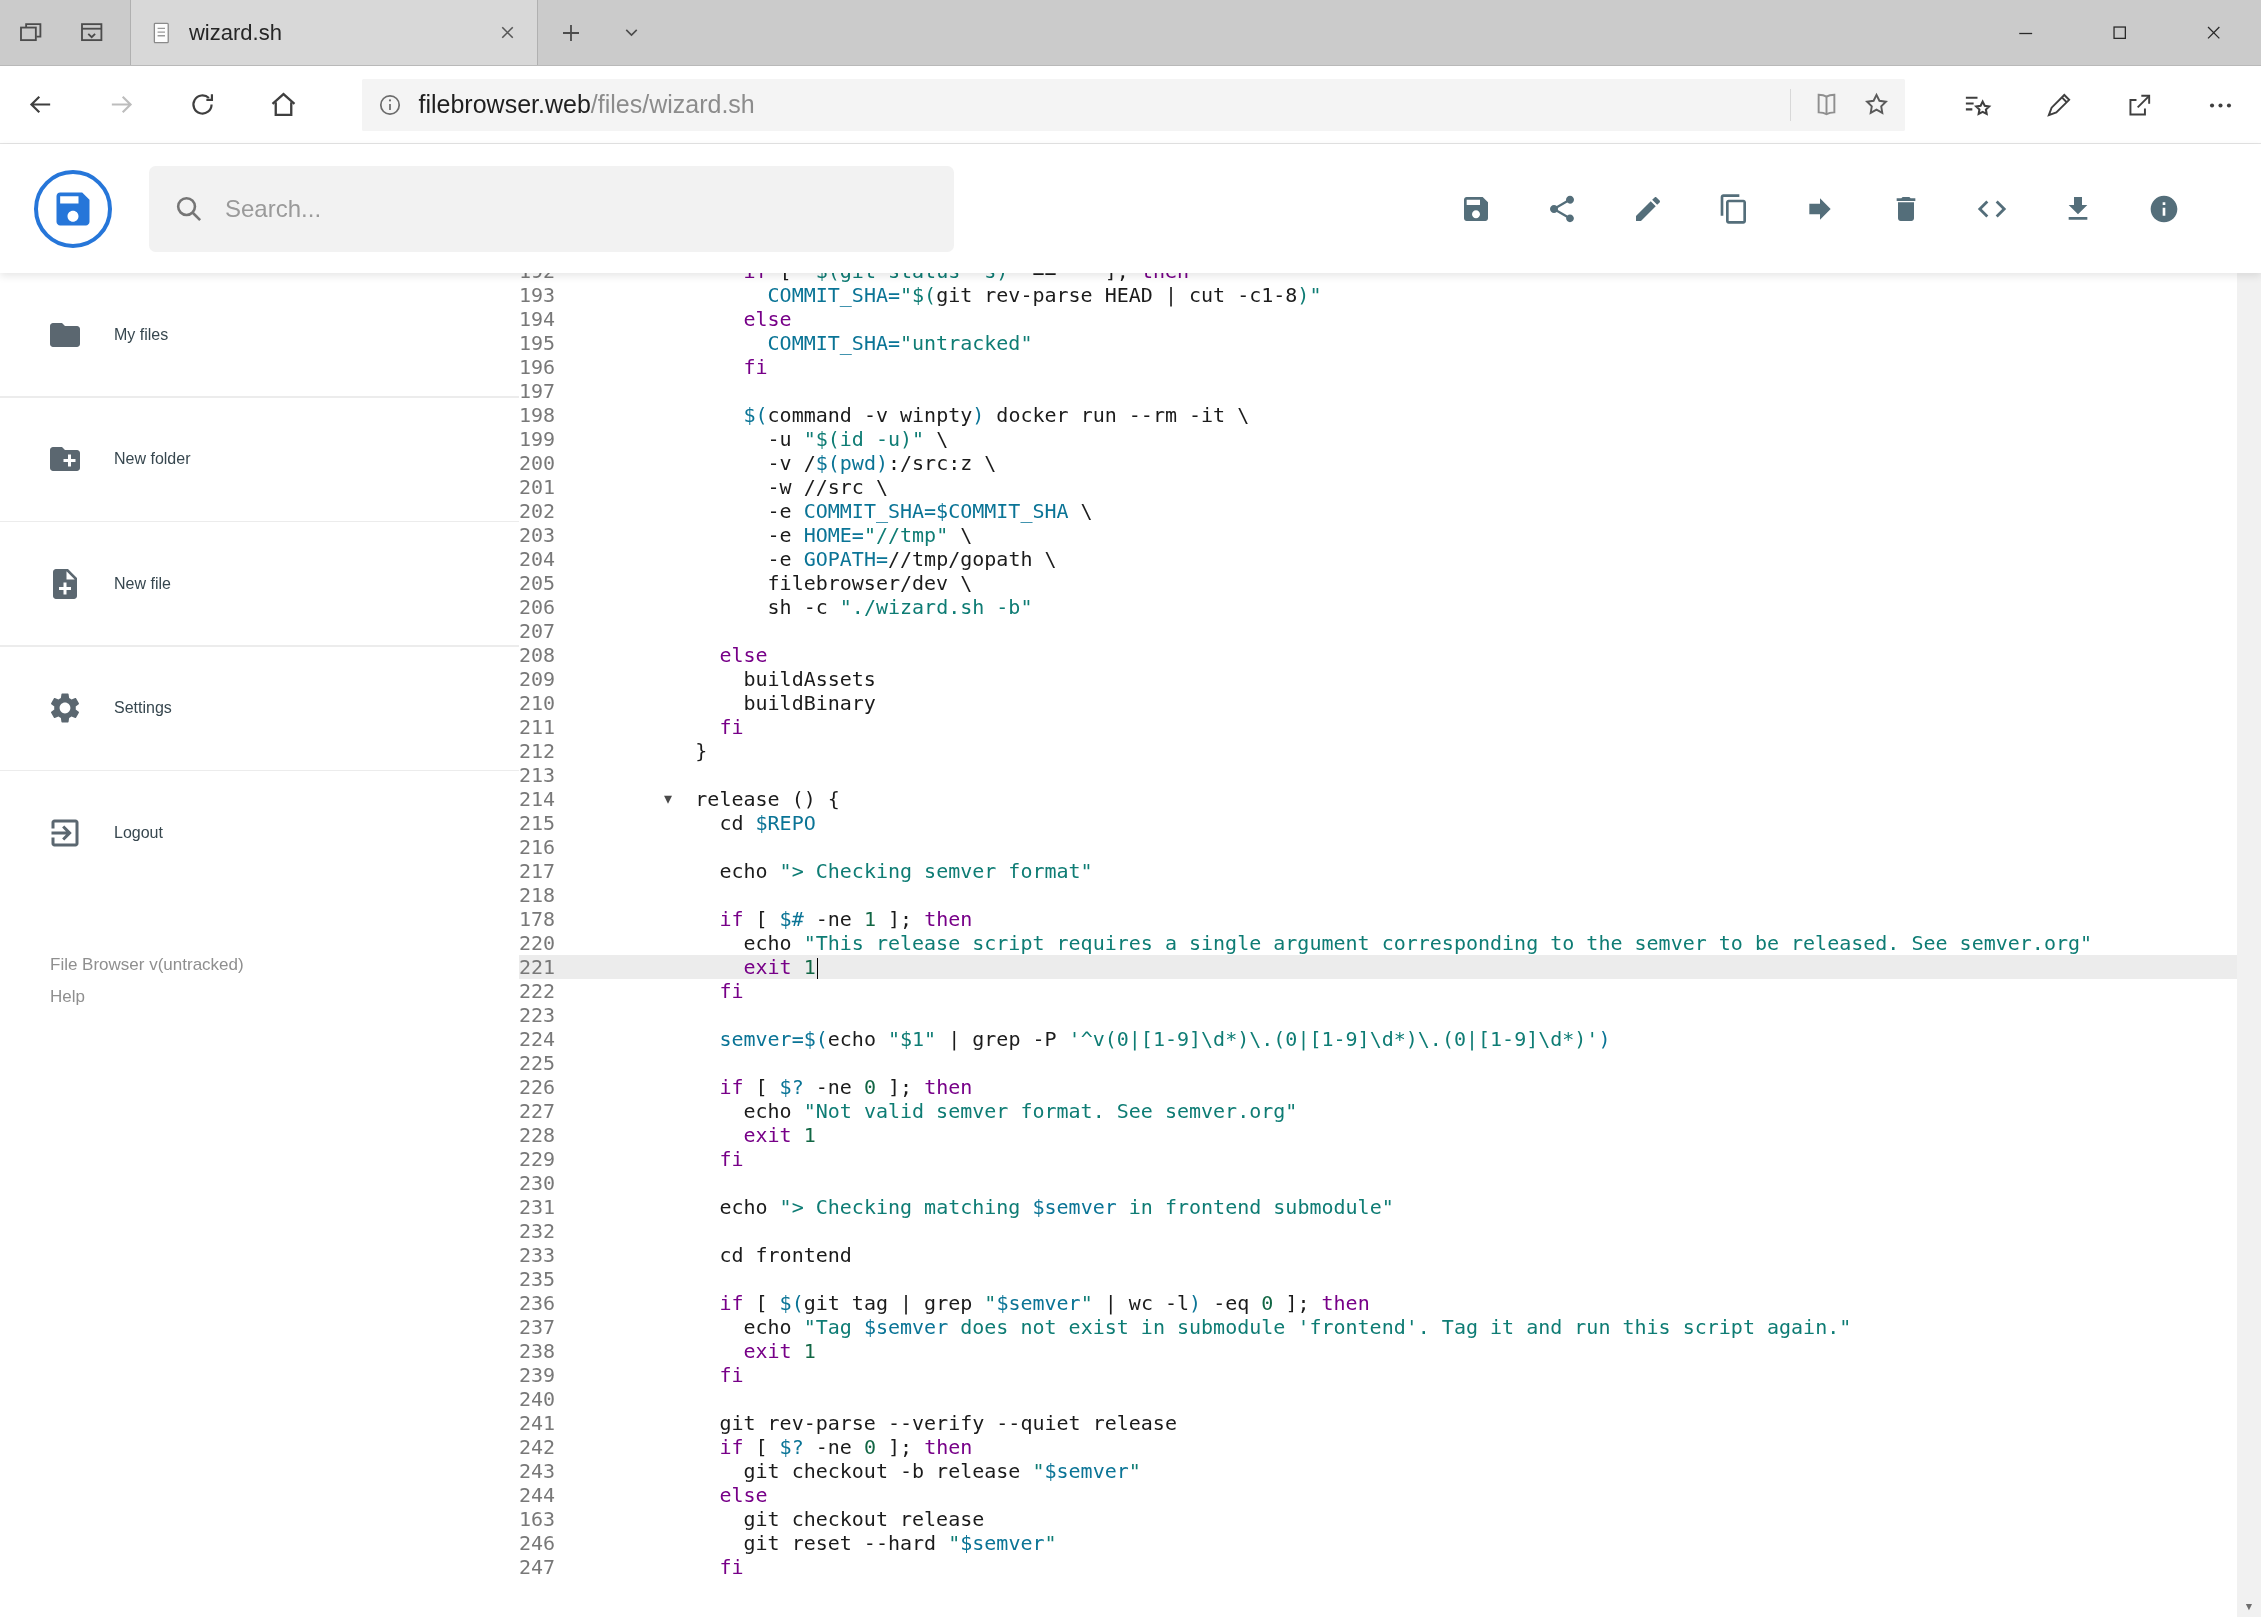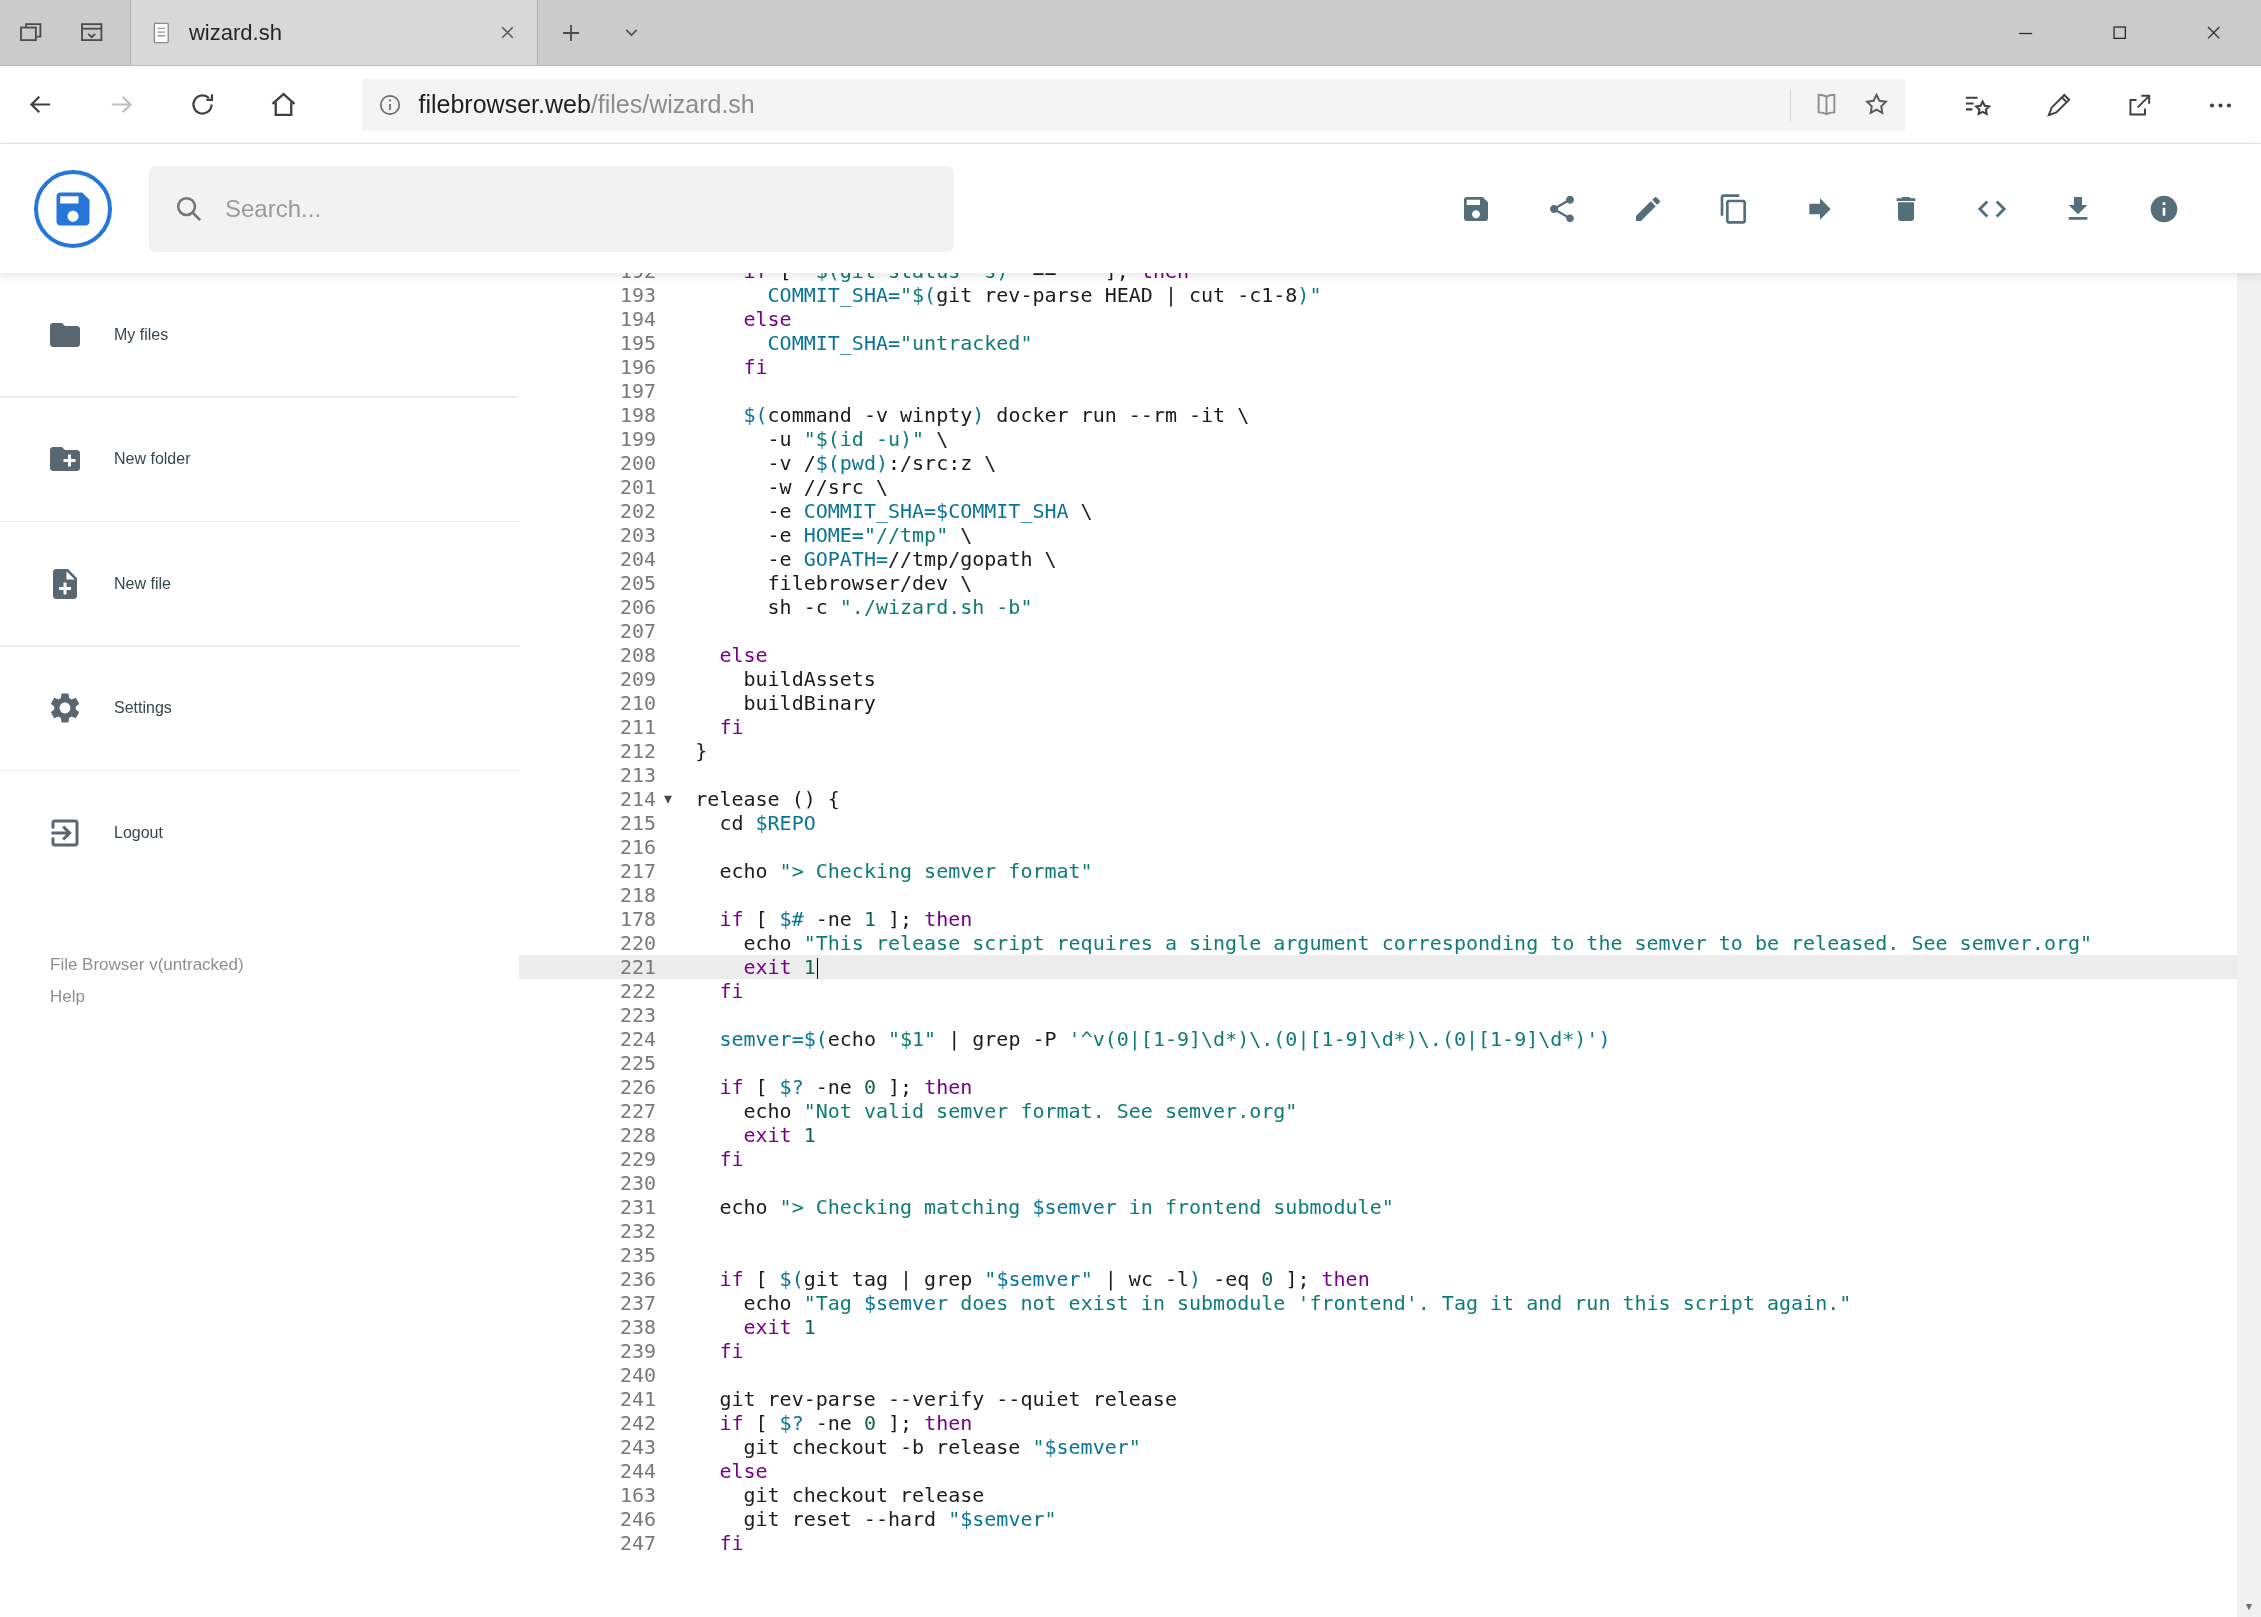--- a/index.html
+++ b/index.html
@@ -43,21 +43,21 @@
   .sidebar { width: 519px; flex: none; position: relative; }
   .side-item { height: 123px; display: flex; align-items: center; padding-left: 47px; gap: 31px; }
   .side-item .label { font-size: 16px; color: #37474f; }
   .divider { height: 1.6px; background: #ececec; }
   .side-footer { position: absolute; top: 676px; left: 50px; font-size: 17px; line-height: 31.5px; color: #8f8f8f; }
 
   .editor { flex: 1; overflow: hidden; position: relative; }
   .cm-row { display: flex; height: 24px; line-height: 24px; font-family: "DejaVu Sans Mono", monospace; font-size: 20px; white-space: pre; }
   #code-lines > .cm-row:first-child { margin-top: -14.5px; }
   .cm-row.active { background: var(--active-line, #ececec); }
-  .cm-gutter { width: 137px; flex: none; text-align: right; color: #787878; }
+  .cm-gutter { width: 137px; flex: none; text-align: left; color: #787878; }
   .cm-fold { width: 24px; flex: none; text-align: center; color: #4a4a4a; font-size: 16px; font-family: "DejaVu Sans", sans-serif; }
   .cm-code { padding-left: 15.3px; flex: 1; overflow: hidden; }
   .tk-p { color: #1b1b1b; }
   .tk-k { color: var(--tk-k, #770088); }
   .tk-s { color: var(--tk-s, #0e7c74); }
   .tk-v { color: var(--tk-v, #0a7496); }
   .tk-n { color: var(--tk-n, #116644); }
   .cm-cursor { display: inline-block; width: 1.6px; height: 21px; background: #000; vertical-align: text-bottom; margin-left: 0.8px; }
 
   
@@ -345,20 +345,21 @@
           <div class="cm-row"><span class="cm-gutter">223</span><span class="cm-fold"></span><span class="cm-code"></span></div>
           <div class="cm-row"><span class="cm-gutter">224</span><span class="cm-fold"></span><span class="cm-code"><span class="tk-p">  </span><span class="tk-v">semver=$(</span><span class="tk-p">echo </span><span class="tk-s">"$1"</span><span class="tk-p"> | grep -P </span><span class="tk-s">'^v(0|[1-9]\d*)\.(0|[1-9]\d*)\.(0|[1-9]\d*)'</span><span class="tk-v">)</span></span></div>
           <div class="cm-row"><span class="cm-gutter">225</span><span class="cm-fold"></span><span class="cm-code"></span></div>
           <div class="cm-row"><span class="cm-gutter">226</span><span class="cm-fold"></span><span class="cm-code"><span class="tk-p">  </span><span class="tk-k">if</span><span class="tk-p"> [ </span><span class="tk-v">$?</span><span class="tk-p"> -ne </span><span class="tk-n">0</span><span class="tk-p"> ]; </span><span class="tk-k">then</span></span></div>
           <div class="cm-row"><span class="cm-gutter">227</span><span class="cm-fold"></span><span class="cm-code"><span class="tk-p">    echo </span><span class="tk-s">"Not valid semver format. See semver.org"</span></span></div>
           <div class="cm-row"><span class="cm-gutter">228</span><span class="cm-fold"></span><span class="cm-code"><span class="tk-p">    </span><span class="tk-k">exit</span><span class="tk-p"> </span><span class="tk-n">1</span></span></div>
           <div class="cm-row"><span class="cm-gutter">229</span><span class="cm-fold"></span><span class="cm-code"><span class="tk-p">  </span><span class="tk-k">fi</span></span></div>
           <div class="cm-row"><span class="cm-gutter">230</span><span class="cm-fold"></span><span class="cm-code"></span></div>
           <div class="cm-row"><span class="cm-gutter">231</span><span class="cm-fold"></span><span class="cm-code"><span class="tk-p">  echo </span><span class="tk-s">"&gt; Checking matching </span><span class="tk-v">$semver</span><span class="tk-s"> in frontend submodule"</span></span></div>
           <div class="cm-row"><span class="cm-gutter">232</span><span class="cm-fold"></span><span class="cm-code"></span></div>
+          <div class="cm-row"><span class="cm-gutter">233</span><span class="cm-fold"></span><span class="cm-code"><span class="tk-p">  cd frontend</span></span></div>
           <div class="cm-row"><span class="cm-gutter">235</span><span class="cm-fold"></span><span class="cm-code"></span></div>
           <div class="cm-row"><span class="cm-gutter">236</span><span class="cm-fold"></span><span class="cm-code"><span class="tk-p">  </span><span class="tk-k">if</span><span class="tk-p"> [ </span><span class="tk-v">$(</span><span class="tk-p">git tag | grep </span><span class="tk-s">"</span><span class="tk-v">$semver</span><span class="tk-s">"</span><span class="tk-p"> | wc -l</span><span class="tk-v">)</span><span class="tk-p"> -eq </span><span class="tk-n">0</span><span class="tk-p"> ]; </span><span class="tk-k">then</span></span></div>
           <div class="cm-row"><span class="cm-gutter">237</span><span class="cm-fold"></span><span class="cm-code"><span class="tk-p">    echo </span><span class="tk-s">"Tag </span><span class="tk-v">$semver</span><span class="tk-s"> does not exist in submodule 'frontend'. Tag it and run this script again."</span></span></div>
           <div class="cm-row"><span class="cm-gutter">238</span><span class="cm-fold"></span><span class="cm-code"><span class="tk-p">    </span><span class="tk-k">exit</span><span class="tk-p"> </span><span class="tk-n">1</span></span></div>
           <div class="cm-row"><span class="cm-gutter">239</span><span class="cm-fold"></span><span class="cm-code"><span class="tk-p">  </span><span class="tk-k">fi</span></span></div>
           <div class="cm-row"><span class="cm-gutter">240</span><span class="cm-fold"></span><span class="cm-code"></span></div>
           <div class="cm-row"><span class="cm-gutter">241</span><span class="cm-fold"></span><span class="cm-code"><span class="tk-p">  git rev-parse --verify --quiet release</span></span></div>
           <div class="cm-row"><span class="cm-gutter">242</span><span class="cm-fold"></span><span class="cm-code"><span class="tk-p">  </span><span class="tk-k">if</span><span class="tk-p"> [ </span><span class="tk-v">$?</span><span class="tk-p"> -ne </span><span class="tk-n">0</span><span class="tk-p"> ]; </span><span class="tk-k">then</span></span></div>
           <div class="cm-row"><span class="cm-gutter">243</span><span class="cm-fold"></span><span class="cm-code"><span class="tk-p">    git checkout -b release </span><span class="tk-s">"</span><span class="tk-v">$semver</span><span class="tk-s">"</span></span></div>
           <div class="cm-row"><span class="cm-gutter">244</span><span class="cm-fold"></span><span class="cm-code"><span class="tk-p">  </span><span class="tk-k">else</span></span></div>

